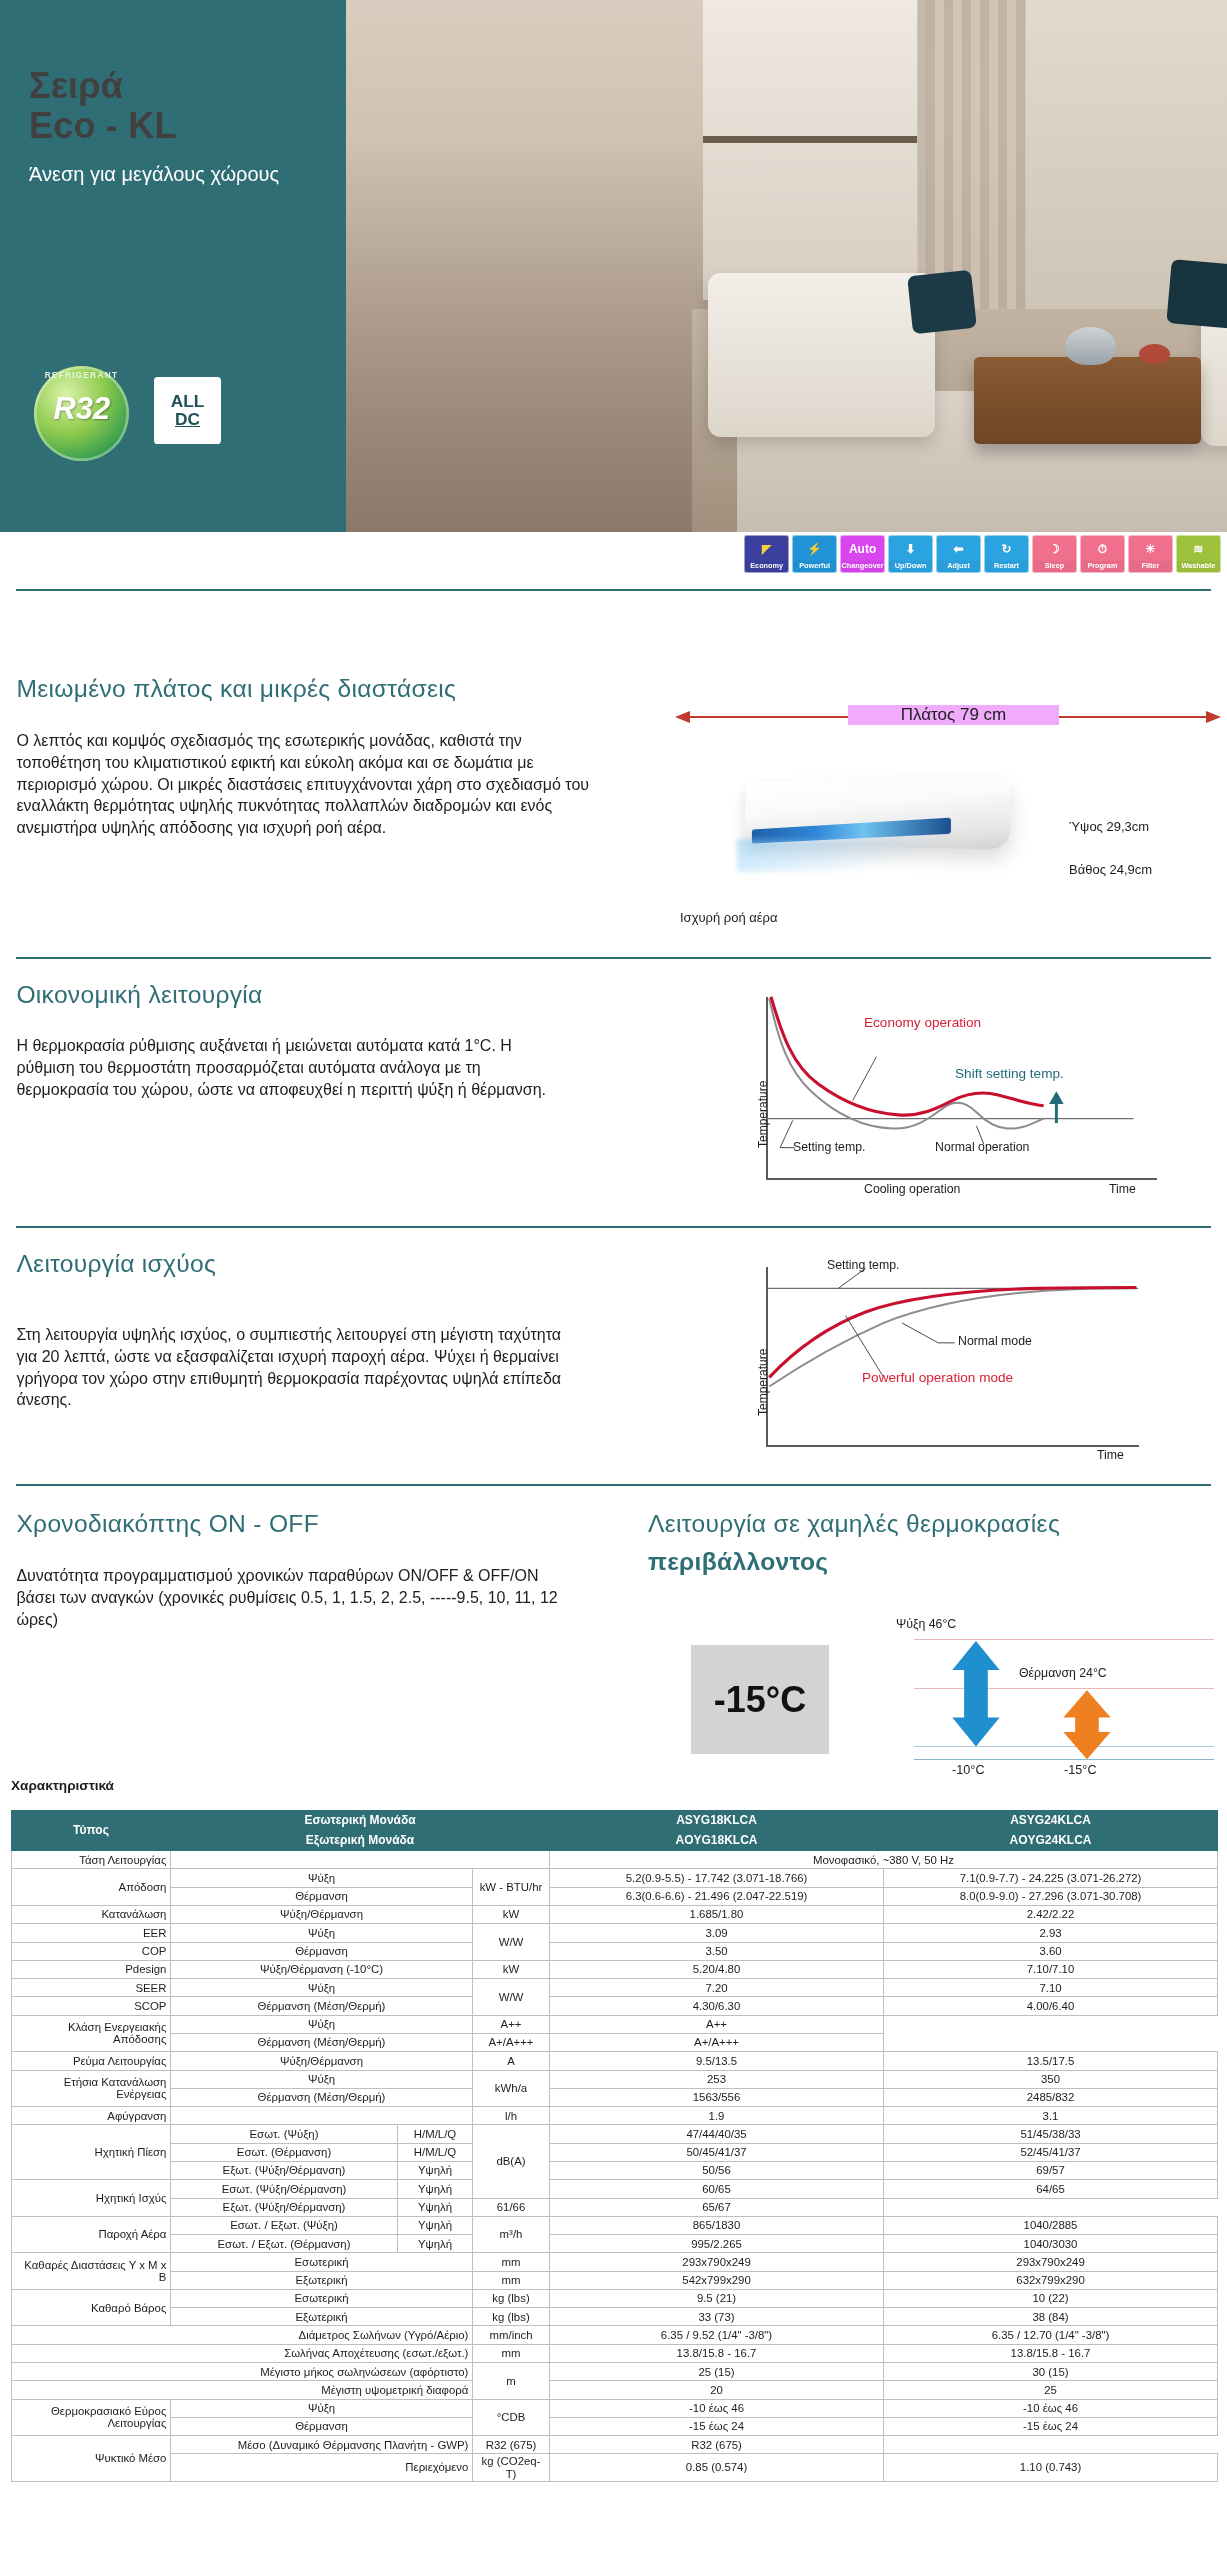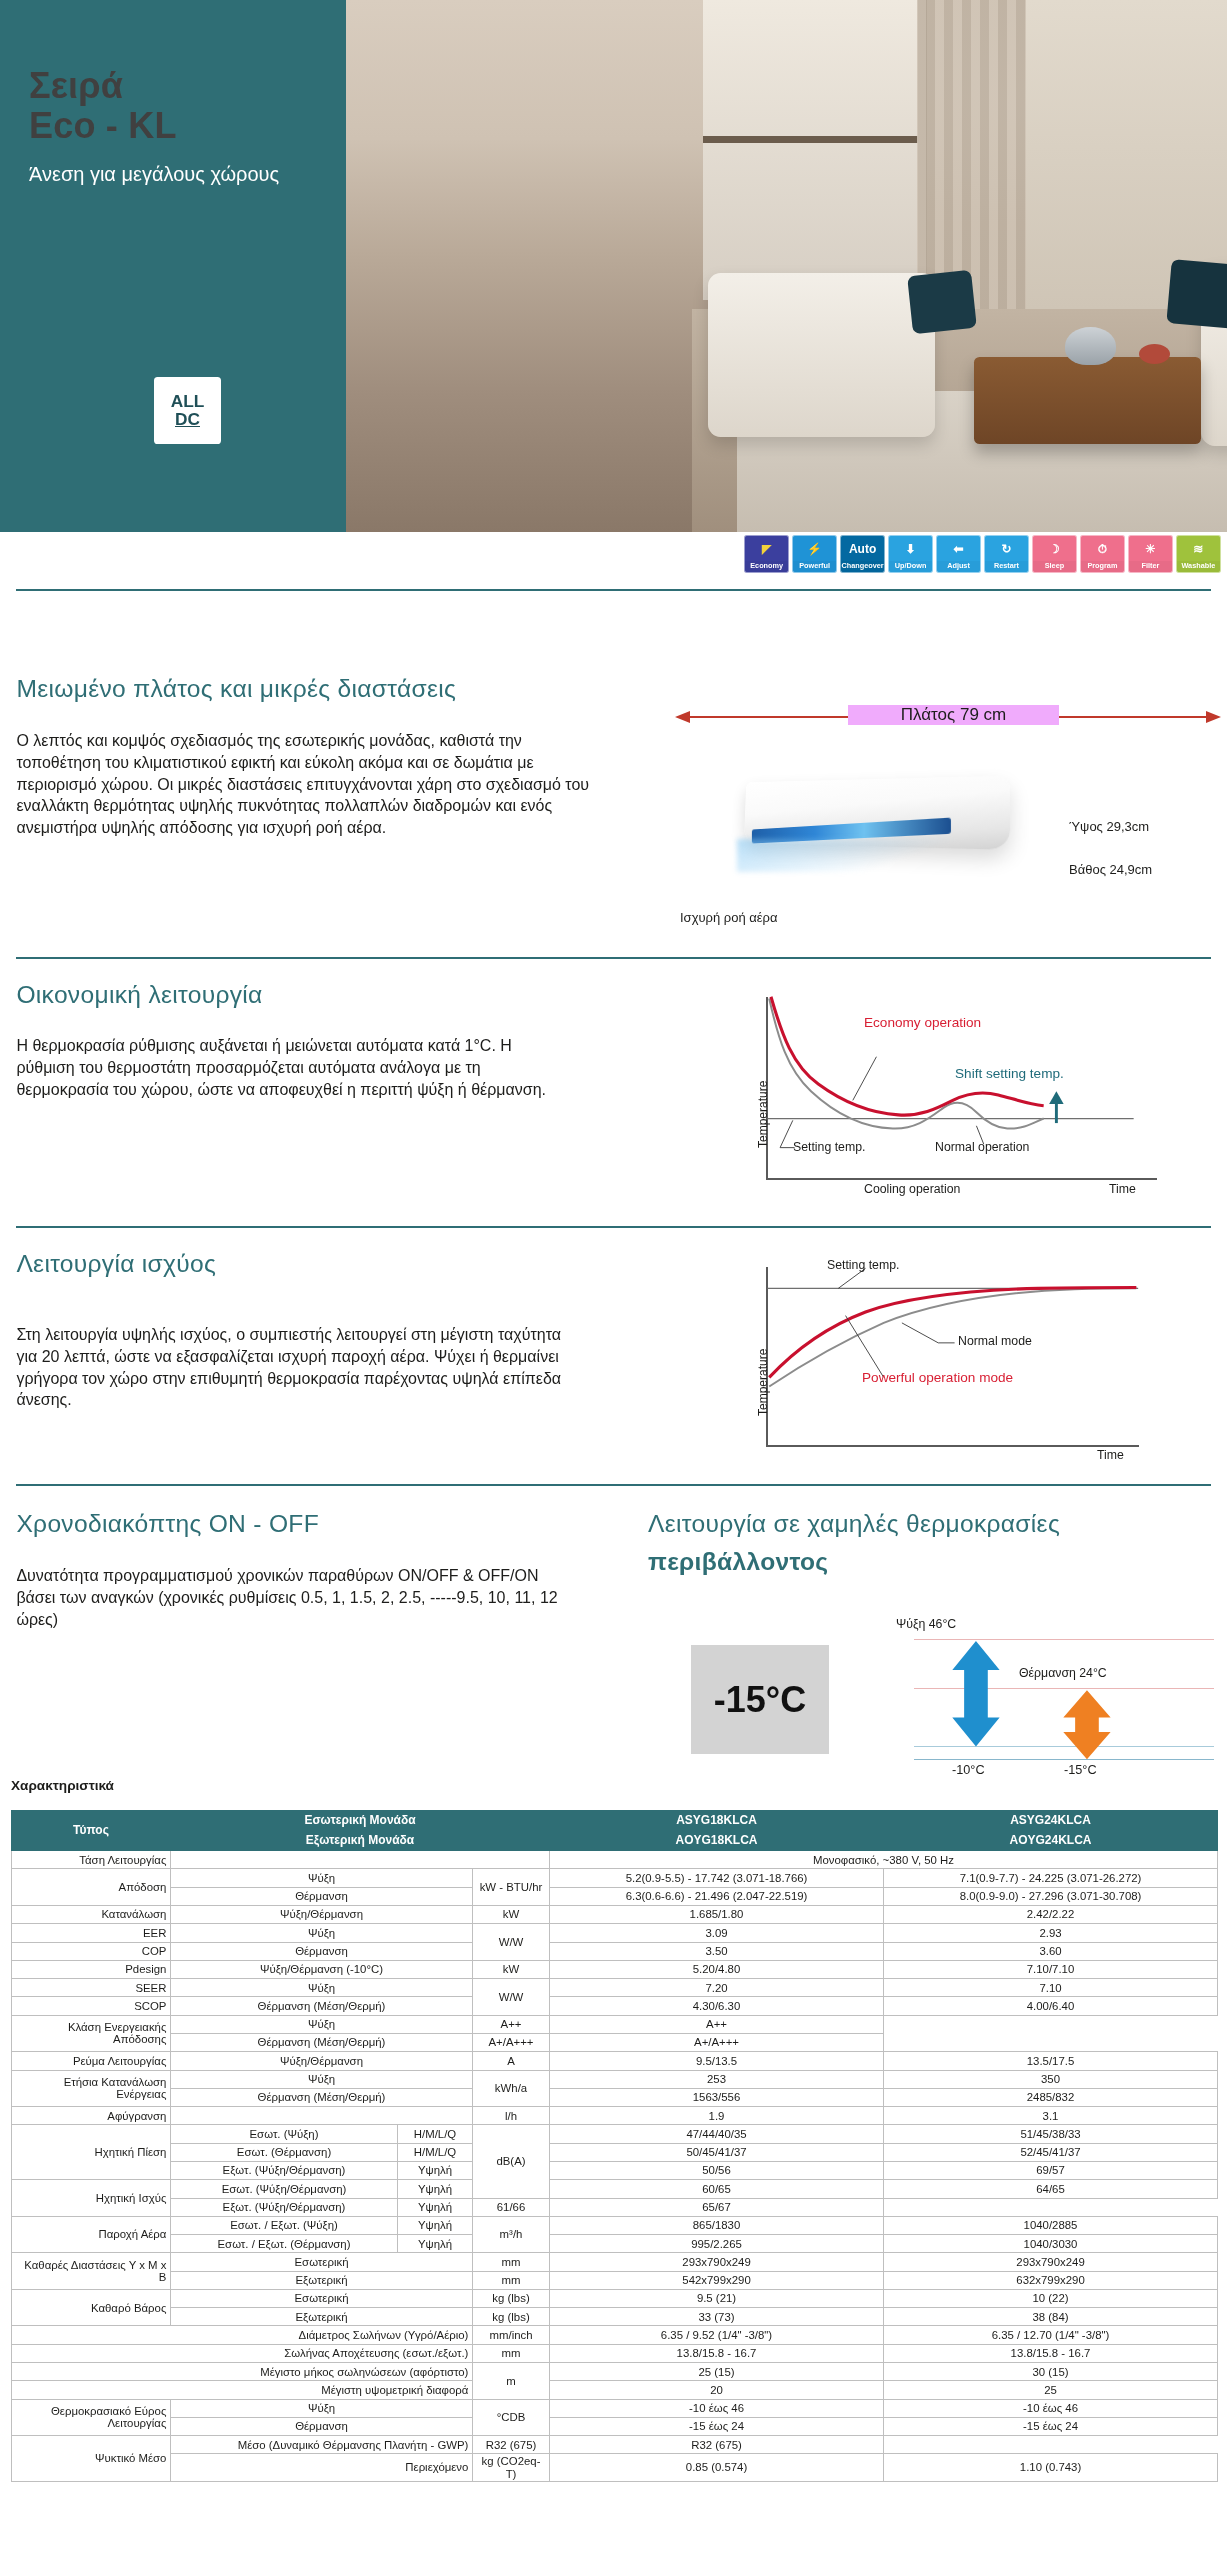--- a/index.html
+++ b/index.html
@@ -126,21 +126,21 @@
   }
   .fi .glyph{
     position:absolute;left:0;top:0.9px;width:100%;height:24px;
     display:flex;align-items:center;justify-content:center;
     color:#ffffff;font-size:12px;font-weight:bold;
   }
   .fi-economy{background:#3b3f9e;}
   .fi-economy .glyph{color:#f2d23b;}
   .fi-powerful{background:#1f93d6;}
   .fi-powerful .glyph{color:#f4c81e;}
-  .fi-auto{background:#0369a1;}
+  .fi-auto{background:#d946ef;}
   .fi-updown{background:#2aa3e0;}
   .fi-adjust{background:#2aa3e0;}
   .fi-restart{background:#2aa3e0;}
   .fi-sleep{background:#ef6f8c;}
   .fi-program{background:#ef6f8c;}
   .fi-filter{background:#ef6f8c;}
   .fi-washable{background:#9fc23c;}
 
   
   .rule{position:absolute;left:16.4px;width:1195px;height:1.8px;background:#2f6e75;}
@@ -251,20 +251,25 @@
 
     <div class="hero-left"></div>
 
     <div class="hero-title">
       <div>Σειρά</div>
       <div>Eco - KL</div>
     </div>
     <div class="hero-sub">Άνεση για μεγάλους χώρους</div>
 
     <div class="badges">
+      <div class="r32">
+        <div class="disc"></div>
+        <div class="refr">REFRIGERANT</div>
+        <div class="r32txt">R32</div>
+      </div>
       <div class="alldc">
         <span class="l1">ALL</span>
         <span class="l2">DC</span>
       </div>
     </div>
 
     <div class="icon-strip" id="icon-strip">
         <div class="fi fi-economy">
           <div class="glyph">◤</div>
           <span class="lbl">Economy</span>

